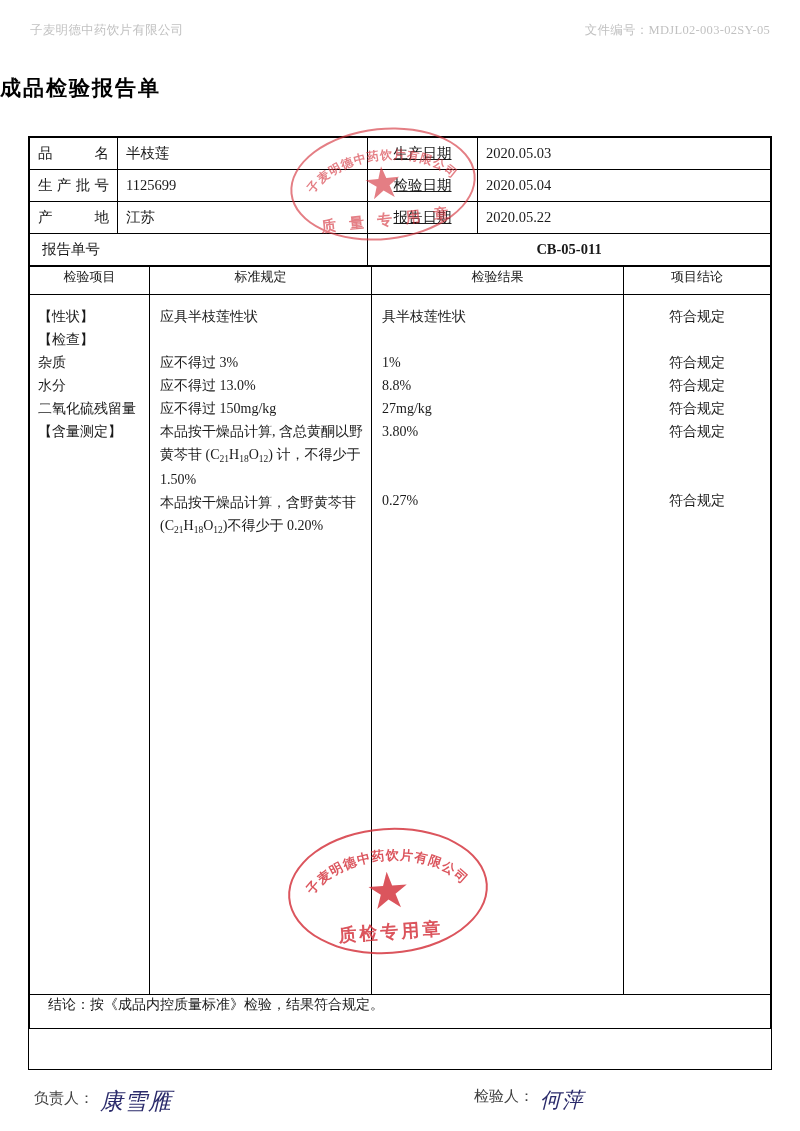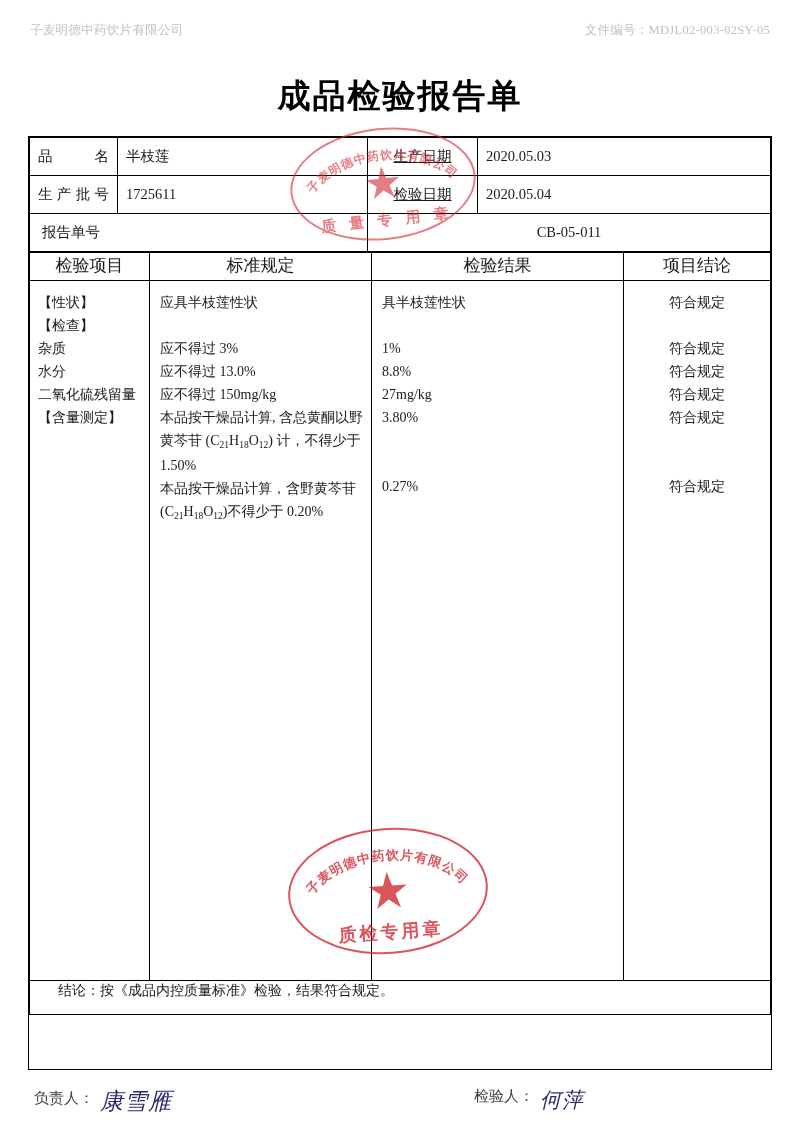--- a/index.html
+++ b/index.html
@@ -39,24 +39,24 @@
   }
   .top-strip .left { white-space: nowrap; }
   .top-strip .right { white-space: nowrap; }
 
   
   .doc-title {
     position: absolute;
     top: 74px;
     left: 0;
     width: 100%;
-    text-align: center;
+    text-align: left;
     font-family: "DejaVu Sans", sans-serif;
     font-weight: bold;
-    font-size: 33px;
+    font-size: 21px;
     letter-spacing: 2px;
     color: #000;
   }
 
   
   .frame {
     position: absolute;
     top: 136px;
     left: 28px;
     width: 744px;
@@ -67,21 +67,21 @@
 
   table.info {
     width: 100%;
     border-collapse: collapse;
     table-layout: fixed;
   }
   table.info td {
     border: 1px solid #000;
     height: 32px;
     font-size: 14.5px;
-    padding: 9px 8px;
+    padding: 0 8px;
     vertical-align: middle;
     box-sizing: border-box;
   }
   td.lab {
     width: 88px;
     text-align: justify;
     text-align-last: justify;
     padding: 0 12px;
     white-space: nowrap;
   }
@@ -93,37 +93,38 @@
     text-decoration: underline;
   }
   td.val2 { width: auto; }
 
   tr.reportno td.lab-wide {
     text-align: left;
     padding-left: 12px;
   }
   tr.reportno td.center-val {
     text-align: center;
+    font-weight: bold;
   }
   table.res {
     width: 100%;
     border-collapse: collapse;
     table-layout: fixed;
   }
   table.res th, table.res td {
     border: 1px solid #000;
     font-size: 14px;
     font-weight: normal;
     vertical-align: top;
     box-sizing: border-box;
   }
   table.res th {
     height: 28px;
     text-align: center;
-    font-size: 17px;
+    font-size: 13px;
   }
   .col-item { width: 120px; }
   .col-std  { width: 222px; }
   .col-res  { width: 252px; }
   .col-conc { width: auto; }
 
   .body-cell {
     height: 700px;
     padding: 10px 6px 6px 6px;
     line-height: 23px;
@@ -135,21 +136,21 @@
 
   .ln { display: block; white-space: pre; }
   .ln.indent { white-space: normal; }
   .blank { visibility: hidden; }
   sub { font-size: 9.5px; vertical-align: baseline; position: relative; top: 3px; }
 
   
   .concl {
     height: 34px;
     font-size: 15px;
-    padding-left: 28px;
+    padding-left: 18px;
     vertical-align: middle;
   }
 
   
   .sig-row {
     position: absolute;
     top: 1080px;
     left: 28px;
     width: 744px;
     height: 44px;
@@ -246,23 +247,29 @@
     <table class="info">
       <tbody>
           <tr>
         <td class="lab">品    名</td>
         <td class="val">半枝莲</td>
         <td class="lab2">生产日期</td>
         <td class="val2">2020.05.03</td>
       </tr>
       <tr>
         <td class="lab">生产批号</td>
-        <td class="val">1725611</td>
+        <td class="val">1125699</td>
         <td class="lab2">检验日期</td>
         <td class="val2">2020.05.04</td>
+      </tr>
+      <tr>
+        <td class="lab">产    地</td>
+        <td class="val">江苏</td>
+        <td class="lab2">报告日期</td>
+        <td class="val2">2020.05.22</td>
       </tr>
       <tr class="reportno">
         <td class="lab-wide" colspan="2">报告单号</td>
         <td class="center-val" colspan="2">CB-05-011</td>
       </tr>
     </tbody>
       </table>
 
     <table class="res">
       <tbody>

